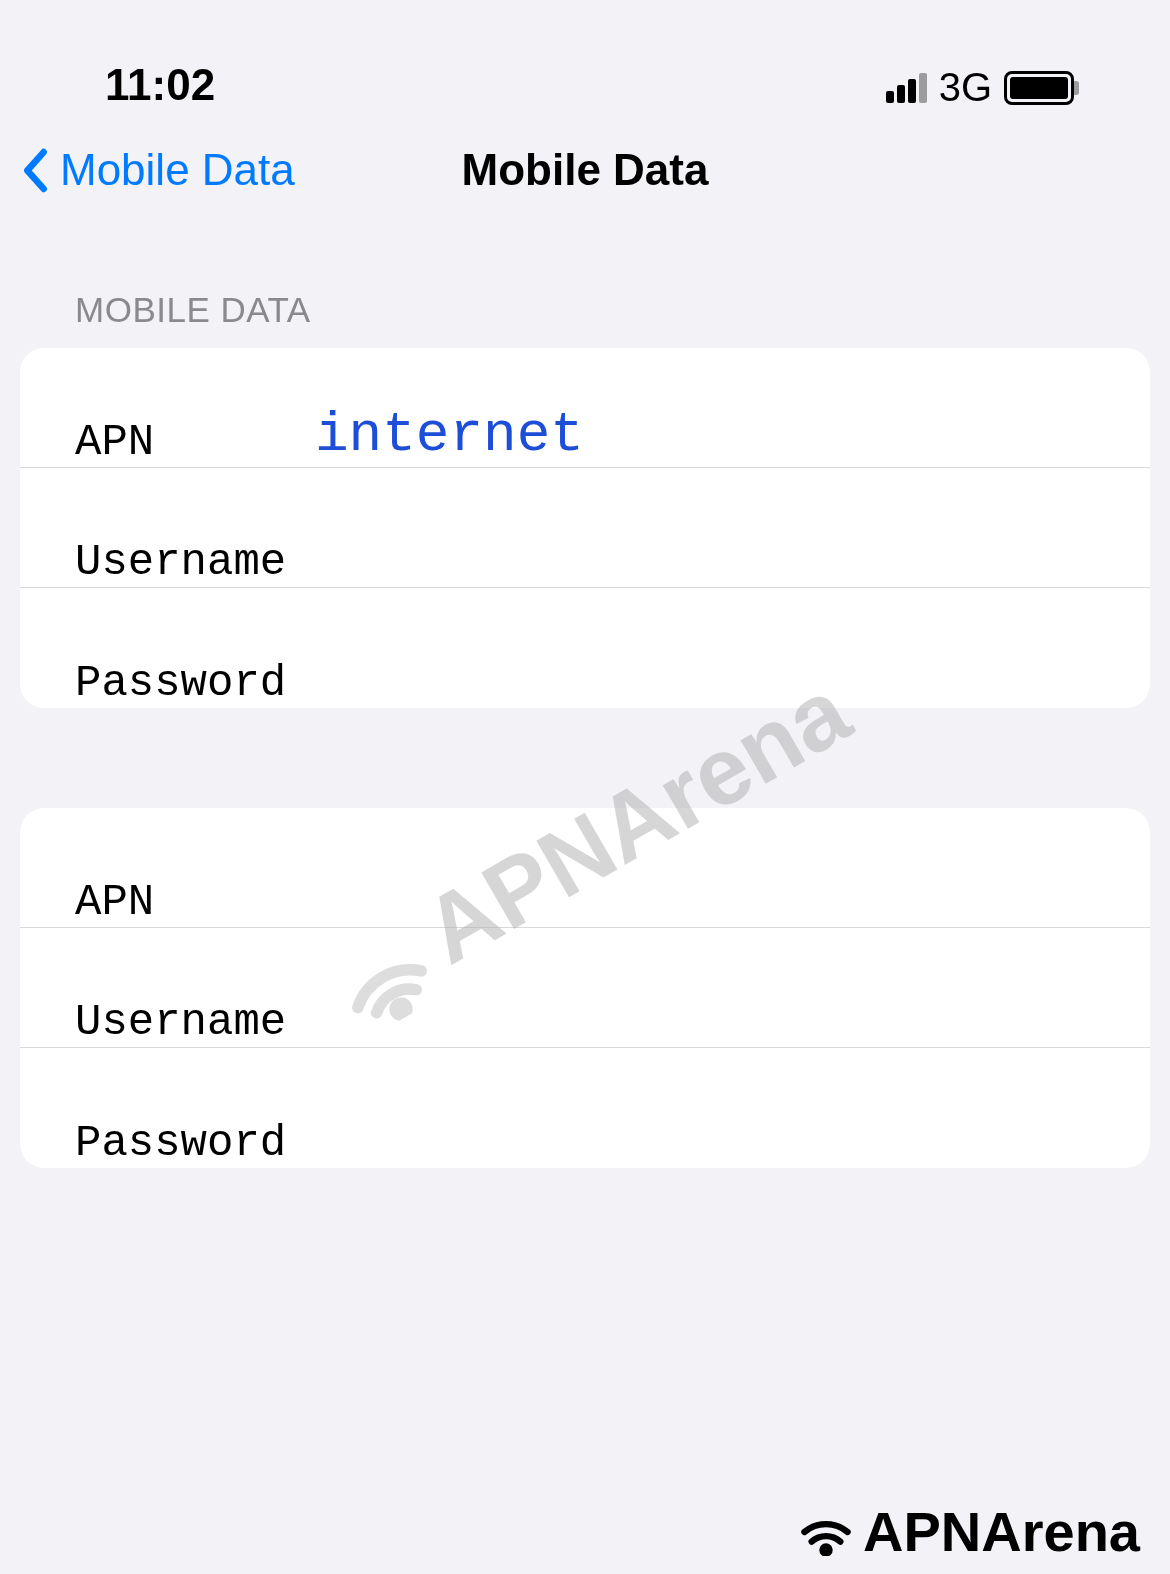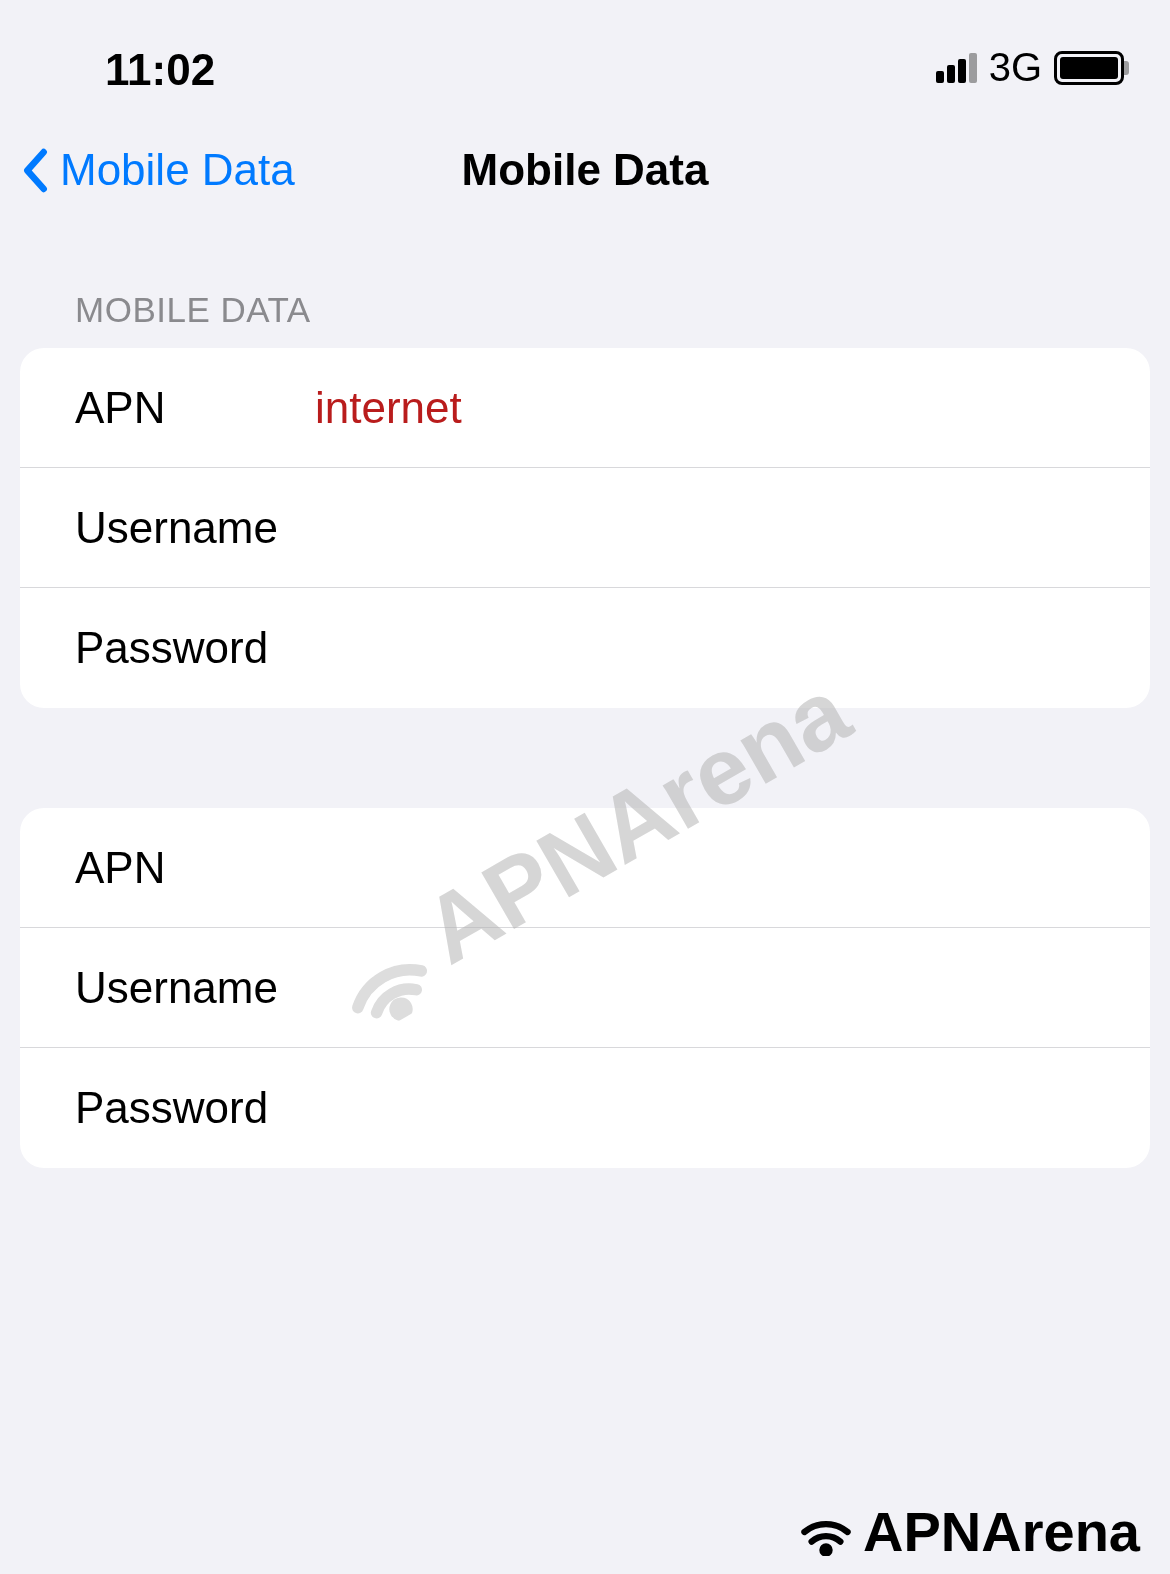--- a/index.html
+++ b/index.html
@@ -12,22 +12,22 @@
     font-family: -apple-system, BlinkMacSystemFont, "Segoe UI", Helvetica, Arial, sans-serif;
     background-color: #f2f2f7;
     width: 1170px;
     height: 1574px;
     position: relative;
     overflow: hidden;
   }
   .status-bar {
     display: flex;
     justify-content: space-between;
-    align-items: flex-start;
-    padding: 45px 46px 0 105px;
+    align-items: flex-end;
+    padding: 45px 96px 0 105px;
     height: 110px;
   }
   .status-time {
     font-size: 44px;
     font-weight: 600;
     color: #000;
   }
   .status-right {
     display: flex;
     align-items: center;
@@ -130,40 +130,41 @@
     padding: 0 55px 18px 55px;
     letter-spacing: 0.5px;
   }
   .settings-group {
     background-color: #ffffff;
     border-radius: 24px;
     overflow: hidden;
   }
   .settings-row {
     display: flex;
-    align-items: center;
+    align-items: flex-end;
     padding: 0 55px;
     height: 120px;
     border-bottom: 1px solid #d8d8db;
+    font-family: Liberation Mono, monospace;
   }
   .settings-row:last-child {
     border-bottom: none;
     gap: 28px;
   }
   .row-label {
     font-size: 44px;
     font-weight: 400;
     color: #000;
     width: 240px;
     flex-shrink: 0;
   }
   .row-input {
-    font-size: 44px;
-    font-weight: 400;
-    color: #b91c1c;
+    font-size: 56px;
+    font-weight: 400;
+    color: #1d4ed8;
     border: none;
     outline: none;
     background: transparent;
     flex: 1;
     font-family: inherit;
   }
   .section-spacer {
     height: 100px;
   }
   .watermark-center {

